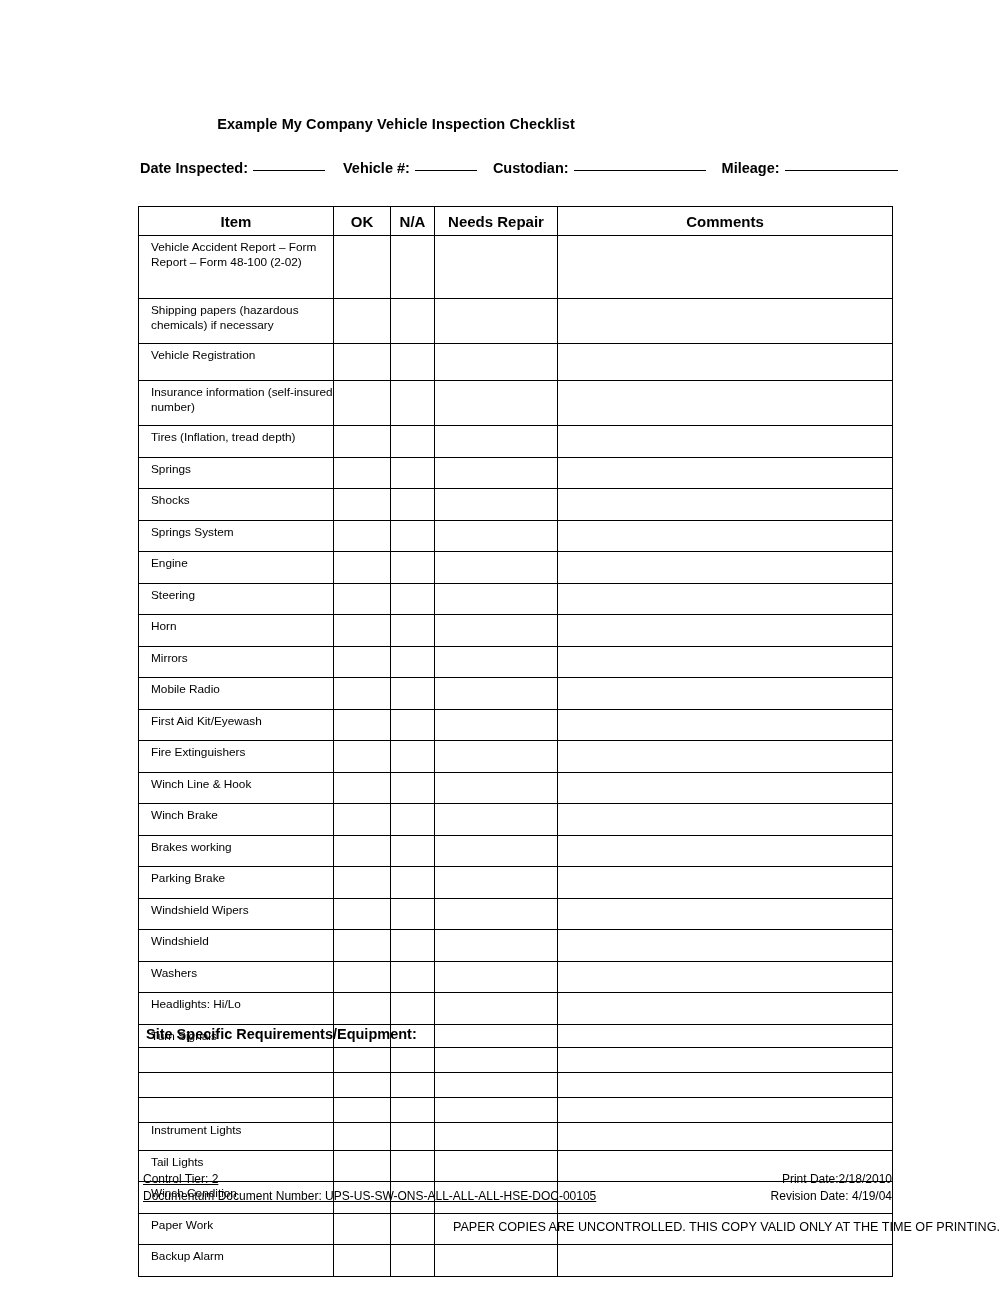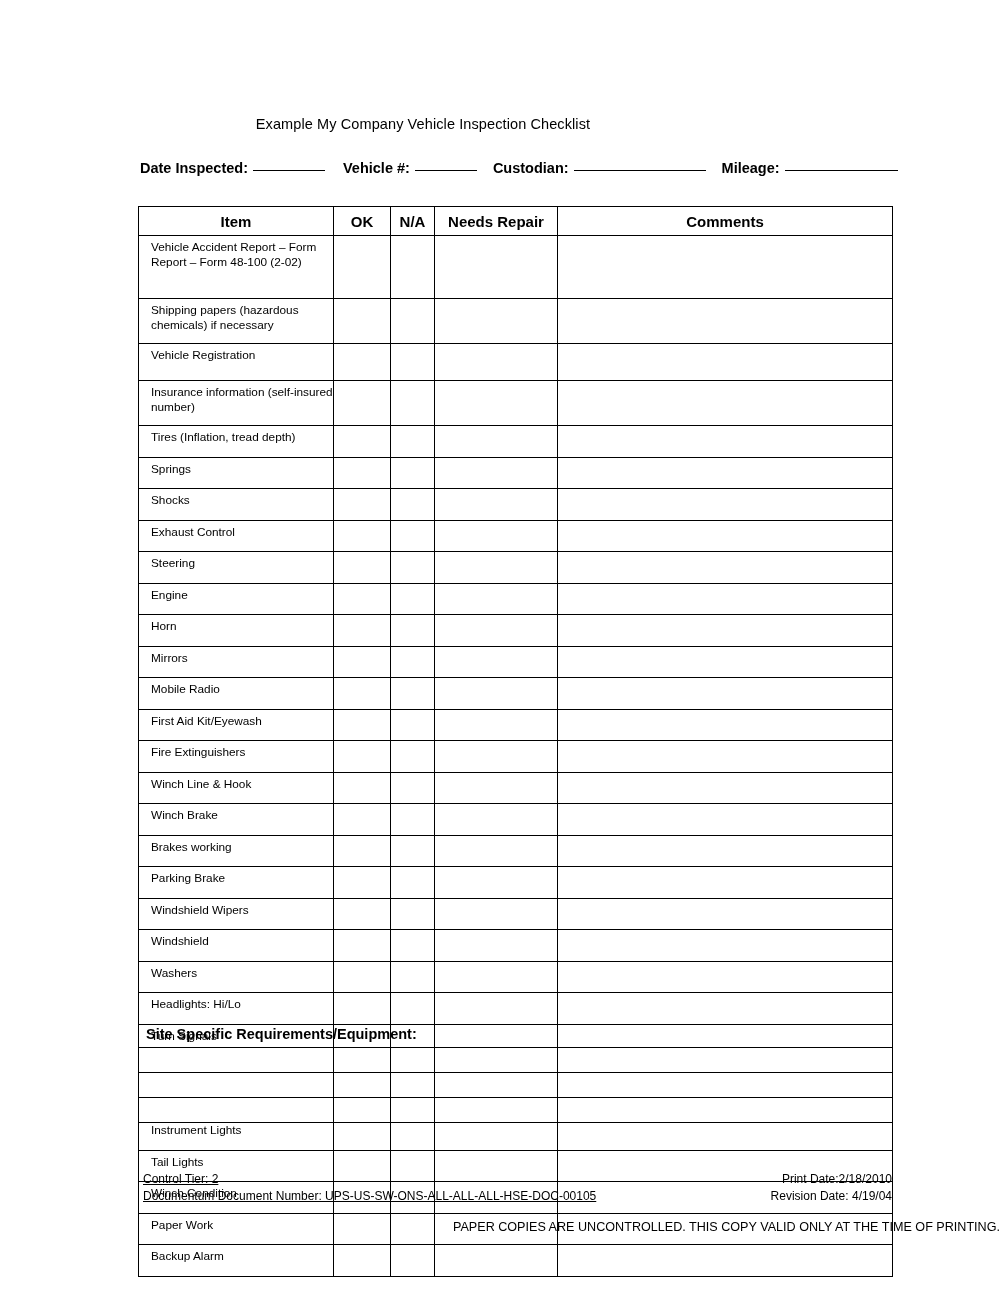--- a/index.html
+++ b/index.html
@@ -24,23 +24,22 @@
   }
 
   
   .doc-title {
     position: absolute;
     left: 0;
     top: 116px;
     width: 792px;
     text-align: center;
     font-size: 14.5px;
-    font-weight: normal;
+    font-weight: bold;
     letter-spacing: 0.1px;
-    padding-left: 27px;
   }
 
   
   .field-line {
     position: absolute;
     left: 140px;
     top: 160px;
     width: 780px;
     font-size: 14.5px;
     font-weight: bold;
@@ -230,35 +229,35 @@
           <td class="mark-cell col-comment"></td>
         </tr>
         <tr class="r-single">
           <td class="item-cell col-item">Shocks</td>
           <td class="mark-cell col-ok"></td>
           <td class="mark-cell col-na"></td>
           <td class="mark-cell col-repair"></td>
           <td class="mark-cell col-comment"></td>
         </tr>
         <tr class="r-single">
-          <td class="item-cell col-item">Exhaust Control</td>
+          <td class="item-cell col-item">Springs System</td>
+          <td class="mark-cell col-ok"></td>
+          <td class="mark-cell col-na"></td>
+          <td class="mark-cell col-repair"></td>
+          <td class="mark-cell col-comment"></td>
+        </tr>
+        <tr class="r-single">
+          <td class="item-cell col-item">Engine</td>
           <td class="mark-cell col-ok"></td>
           <td class="mark-cell col-na"></td>
           <td class="mark-cell col-repair"></td>
           <td class="mark-cell col-comment"></td>
         </tr>
         <tr class="r-single">
           <td class="item-cell col-item">Steering</td>
-          <td class="mark-cell col-ok"></td>
-          <td class="mark-cell col-na"></td>
-          <td class="mark-cell col-repair"></td>
-          <td class="mark-cell col-comment"></td>
-        </tr>
-        <tr class="r-single">
-          <td class="item-cell col-item">Engine</td>
           <td class="mark-cell col-ok"></td>
           <td class="mark-cell col-na"></td>
           <td class="mark-cell col-repair"></td>
           <td class="mark-cell col-comment"></td>
         </tr>
         <tr class="r-single">
           <td class="item-cell col-item">Horn</td>
           <td class="mark-cell col-ok"></td>
           <td class="mark-cell col-na"></td>
           <td class="mark-cell col-repair"></td>

